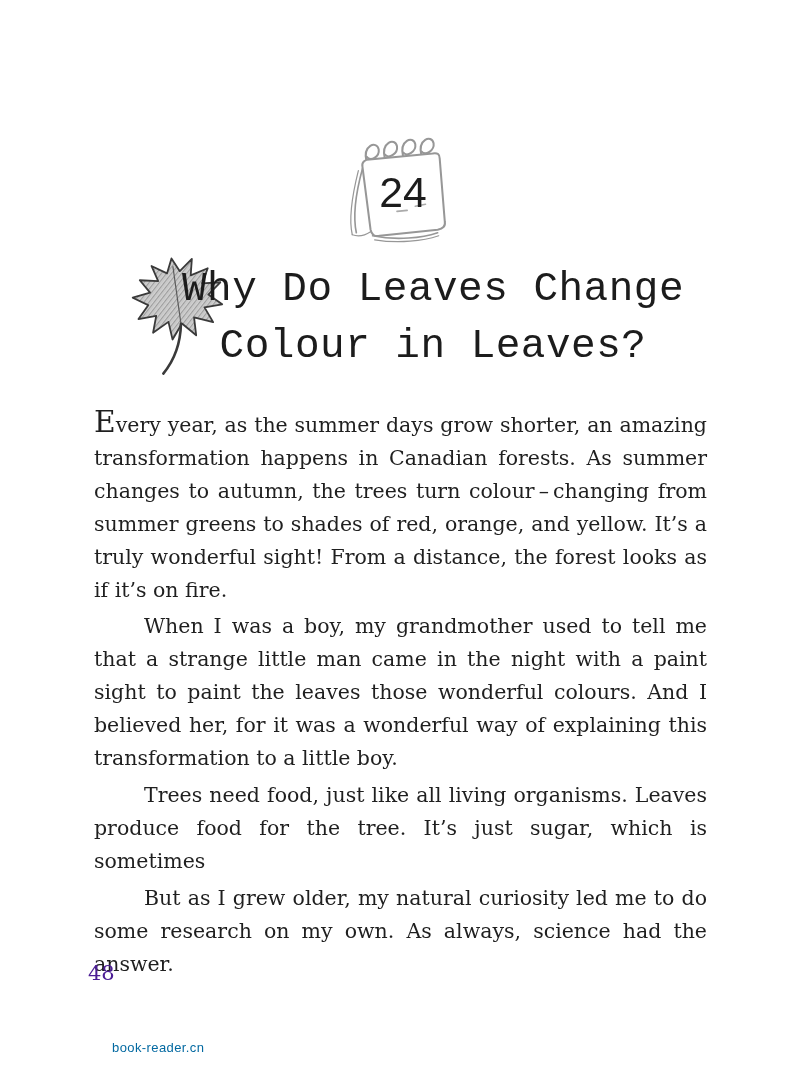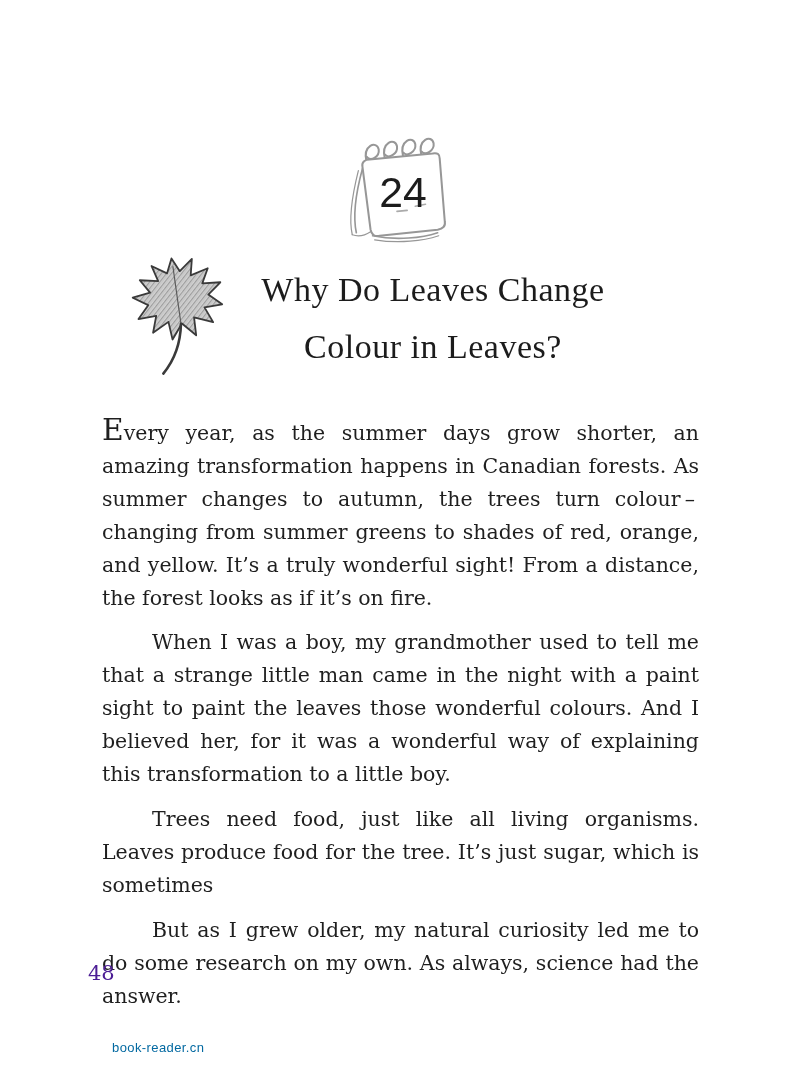--- a/index.html
+++ b/index.html
@@ -35,41 +35,41 @@
     height: 125px;
   }
 
   
   .chapter-title {
     position: absolute;
     left: 66px;
     top: 261px;
     width: 734px;
     text-align: center;
-    font-family: Liberation Serif, serif;
+    font-family: Liberation Mono, monospace;
     font-weight: 500;
-    font-size: 34px;
+    font-size: 41px;
     line-height: 57px;
     letter-spacing: 0.5px;
     color: #1c1c1c;
   }
   .chapter-title .line { display: block; }
 
   
   .body-text {
     position: absolute;
     left: 90px;
     top: 403px;
     width: 621px;
     font-size: 20.5px;
     line-height: 32.9px;
     color: #1f1f1f;
     text-align: justify;
   }
-  .body-text p { margin: 12px; }
+  .body-text p { margin: 4px; }
   .body-text p.indent { text-indent: 50px; }
   .body-text p.opener::first-letter {
     font-size: 1.45em;
     line-height: 1;
   }
 
   .page-number {
     position: absolute;
     left: 88px;
     top: 961px;

